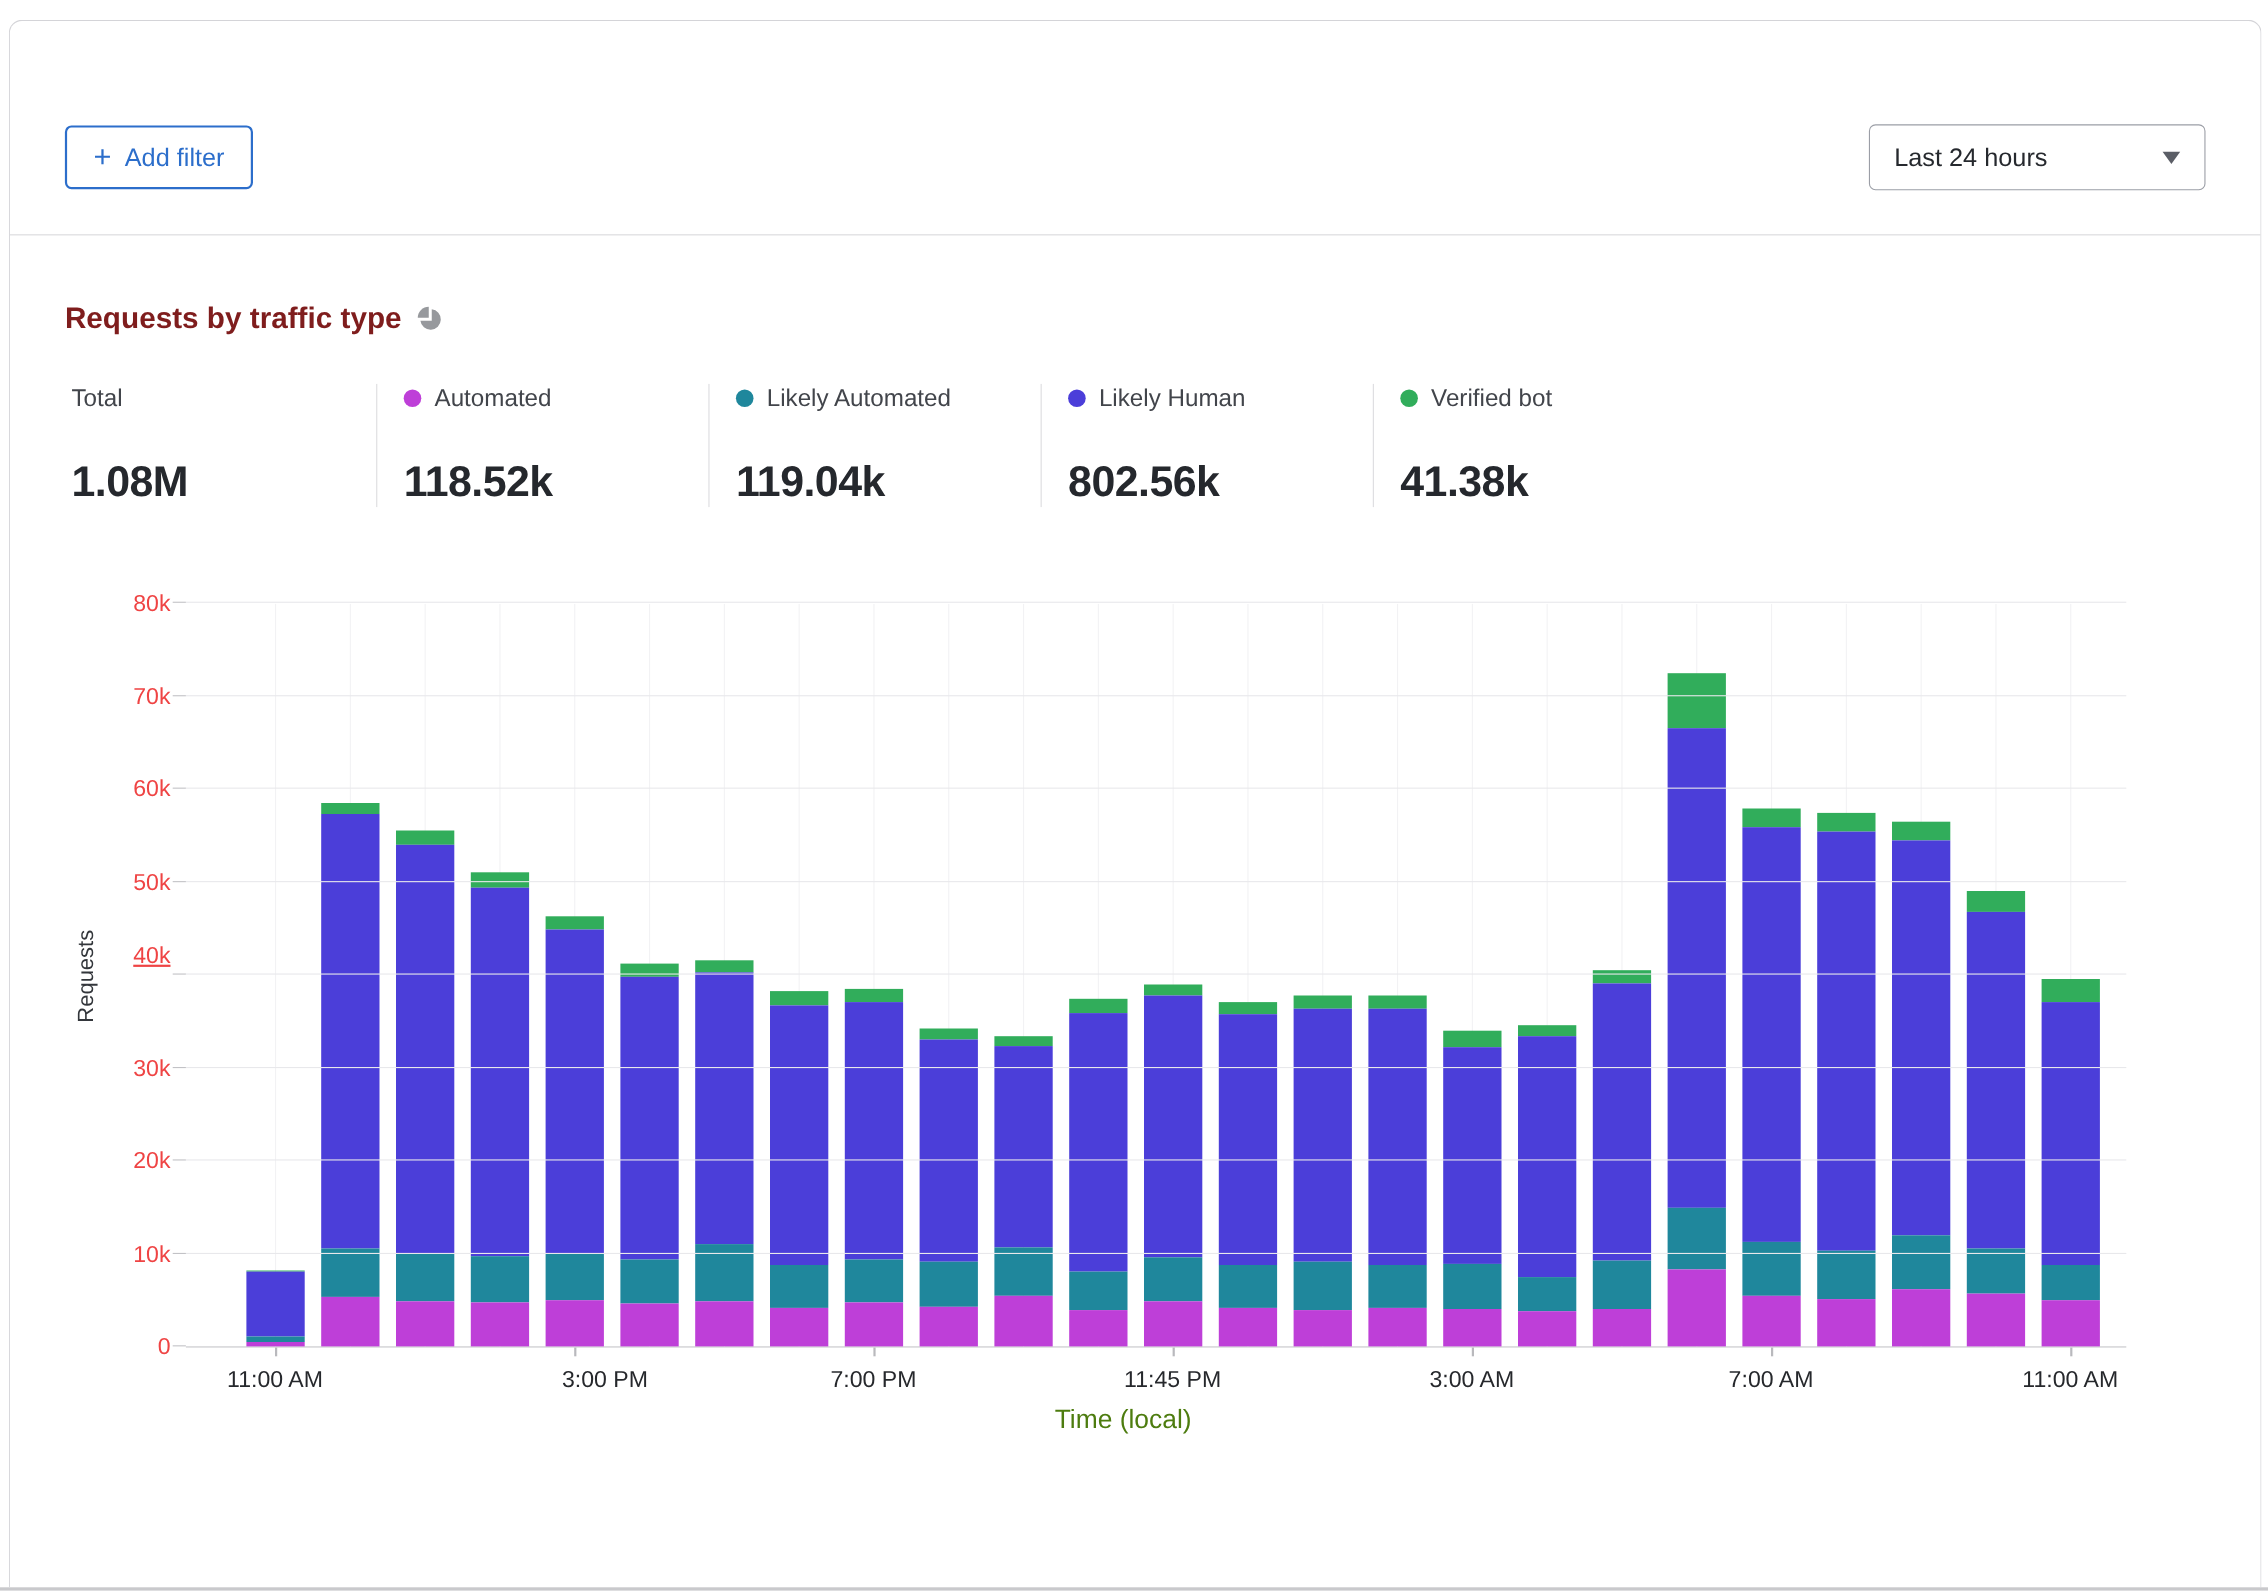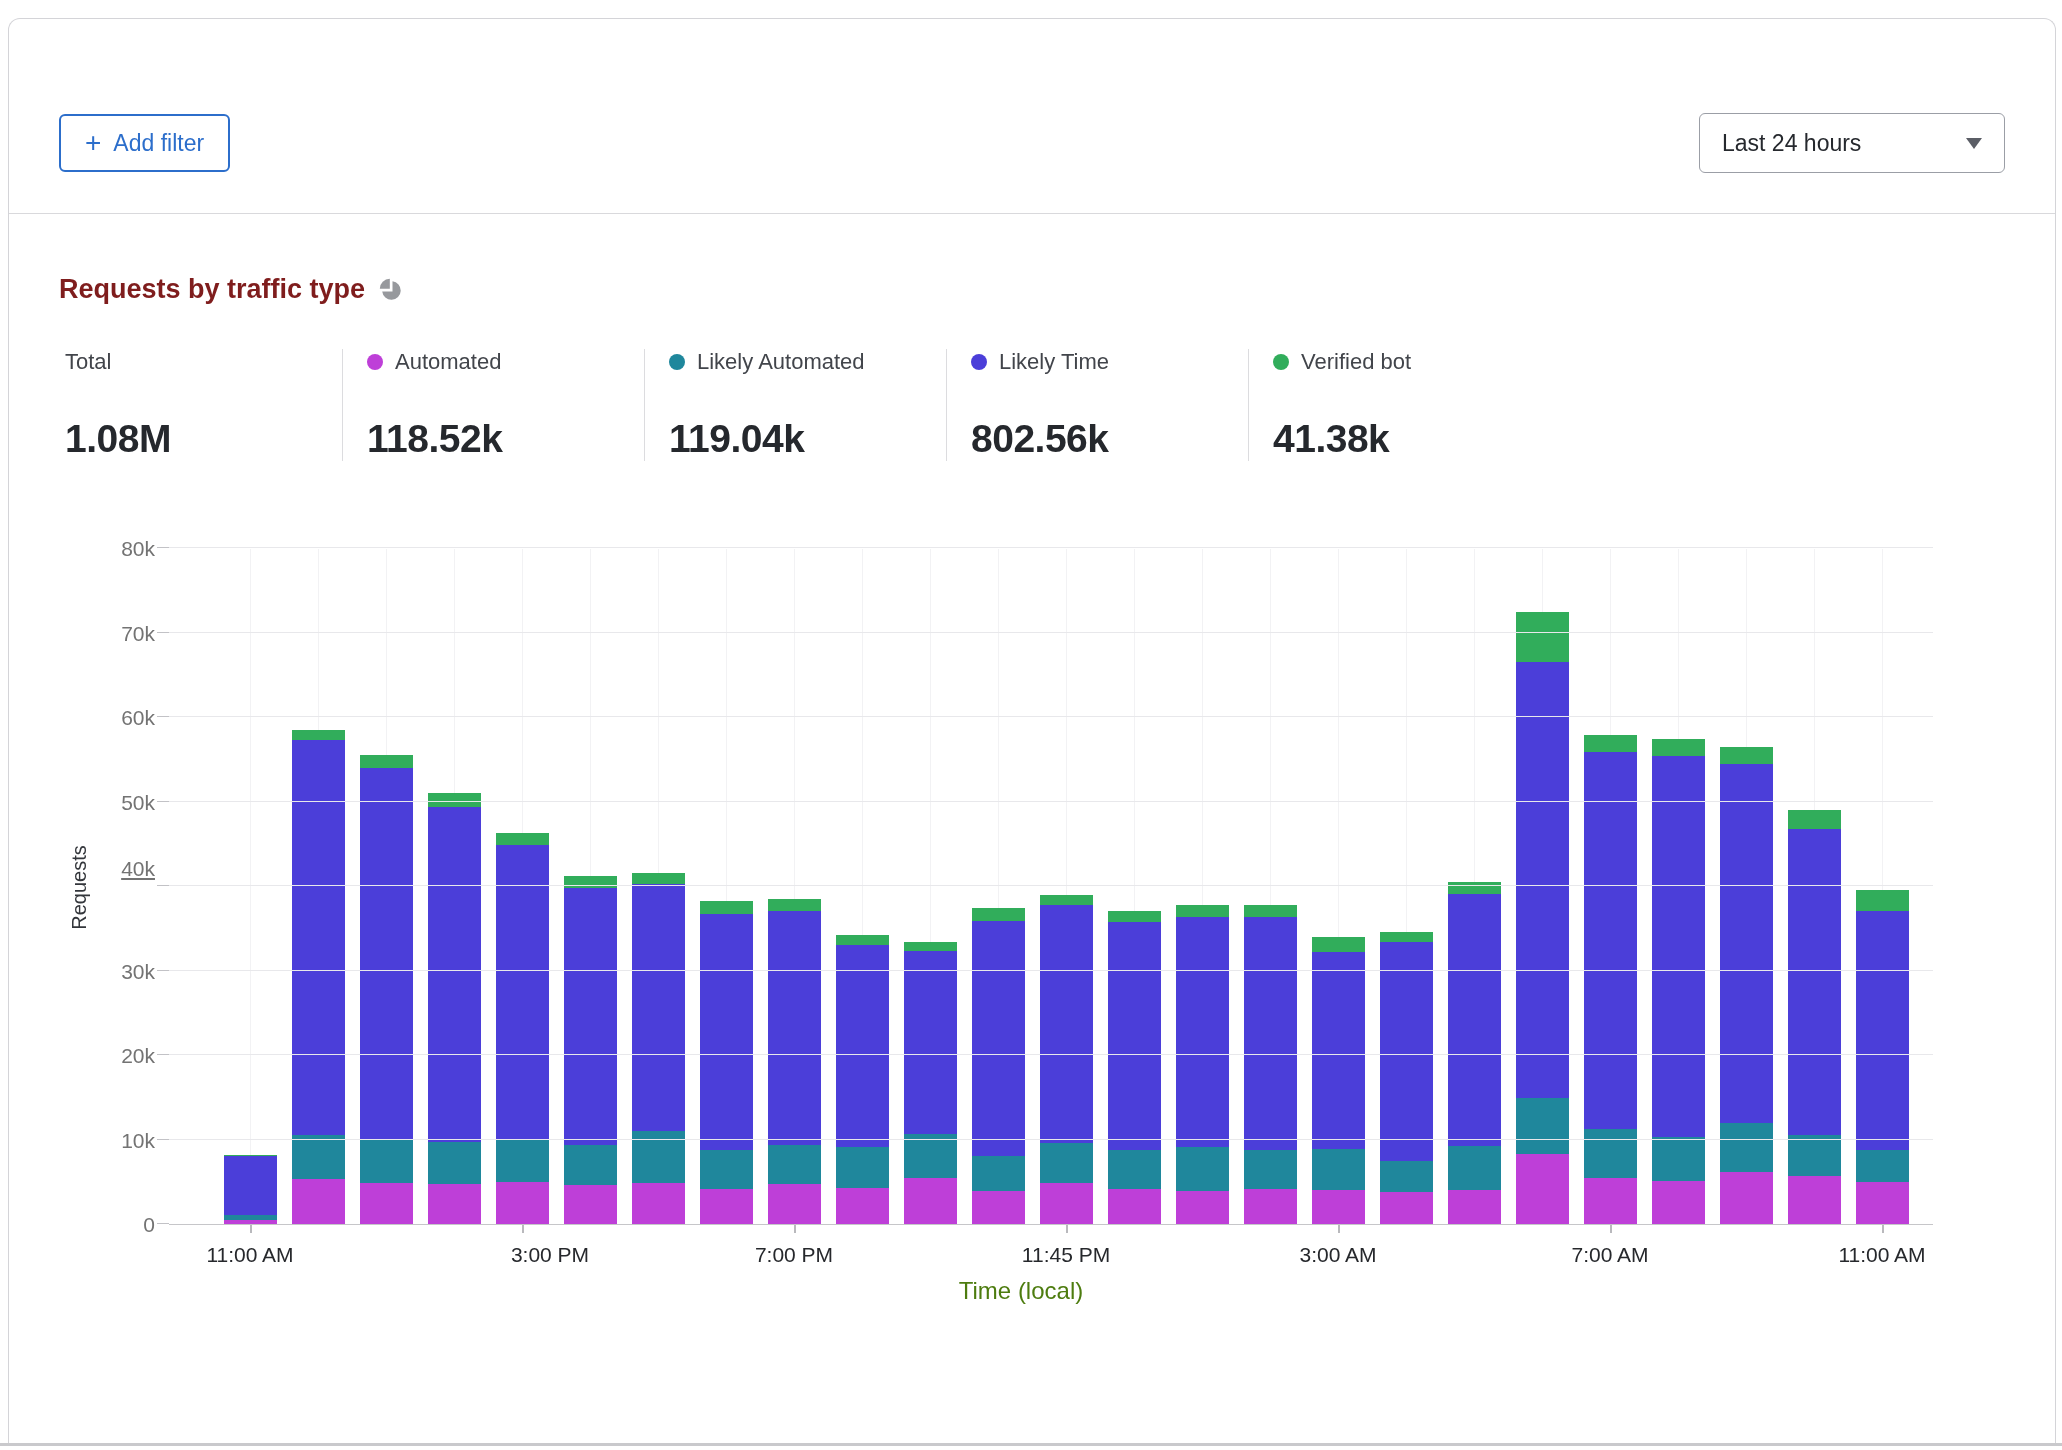--- a/index.html
+++ b/index.html
@@ -45,21 +45,21 @@
   .legend-dot { width:16px; height:16px; border-radius:50%; flex:none; }
   .stat-label { font-size:22px; color:#42454b; }
   .stat-value { font-size:39px; font-weight:700; color:#25282d; letter-spacing:-0.5px; }
 
   
   .chart { margin-top:88px; display:grid; grid-template-columns:40px 70px 1764px;
     grid-template-rows:676px 52px 44px; }
   .y-title-cell { grid-row:1; grid-column:1; display:flex; align-items:center; justify-content:center; }
   .y-title { transform:rotate(-90deg); white-space:nowrap; font-size:20px; color:#33363b; }
   .y-labels { grid-row:1; grid-column:2; position:relative; }
-  .ylab { position:absolute; right:14px; transform:translateY(50%); font-size:21px; color:#737373; }
+  .ylab { position:absolute; right:14px; transform:translateY(50%); font-size:21px; color:#ef4444; }
   .plot { grid-row:1; grid-column:3; position:relative; border-bottom:1px solid #c6c6c9; }
   .hgrid { position:absolute; left:0; right:0; height:1px; background:#e8e8eb; }
   .ytick-dash { position:absolute; left:-12px; width:12px; height:1px; background:#c2c2c6; }
   .xtick-dash { position:absolute; bottom:-9px; width:2px; height:8px; background:#b9b9bd; }
   .bars { position:absolute; inset:0; display:flex; align-items:flex-end; padding-left:47px; padding-right:17px; }
   .slot { position:relative; width:68px; flex:none; height:100%; display:flex; align-items:flex-end; justify-content:center; }
   .vgrid { position:absolute; left:50%; top:0; bottom:0; width:1px; background:#f2f2f4; }
   .bar { position:relative; width:53px; display:flex; flex-direction:column; justify-content:flex-end; }
   .seg { width:100%; }
   .x-labels { grid-row:2; grid-column:3; position:relative; }
@@ -115,21 +115,21 @@
       <div class="stat">
         <div class="stat-label-row">
           <span class="legend-dot" style="background: rgb(31, 135, 156);"></span>
           <span class="stat-label">Likely Automated</span>
         </div>
         <div class="stat-value">119.04k</div>
       </div>
       <div class="stat">
         <div class="stat-label-row">
           <span class="legend-dot" style="background: rgb(75, 62, 217);"></span>
-          <span class="stat-label">Likely Time</span>
+          <span class="stat-label">Likely Human</span>
         </div>
         <div class="stat-value">802.56k</div>
       </div>
       <div class="stat">
         <div class="stat-label-row">
           <span class="legend-dot" style="background: rgb(49, 173, 91);"></span>
           <span class="stat-label">Verified bot</span>
         </div>
         <div class="stat-value">41.38k</div>
       </div>

